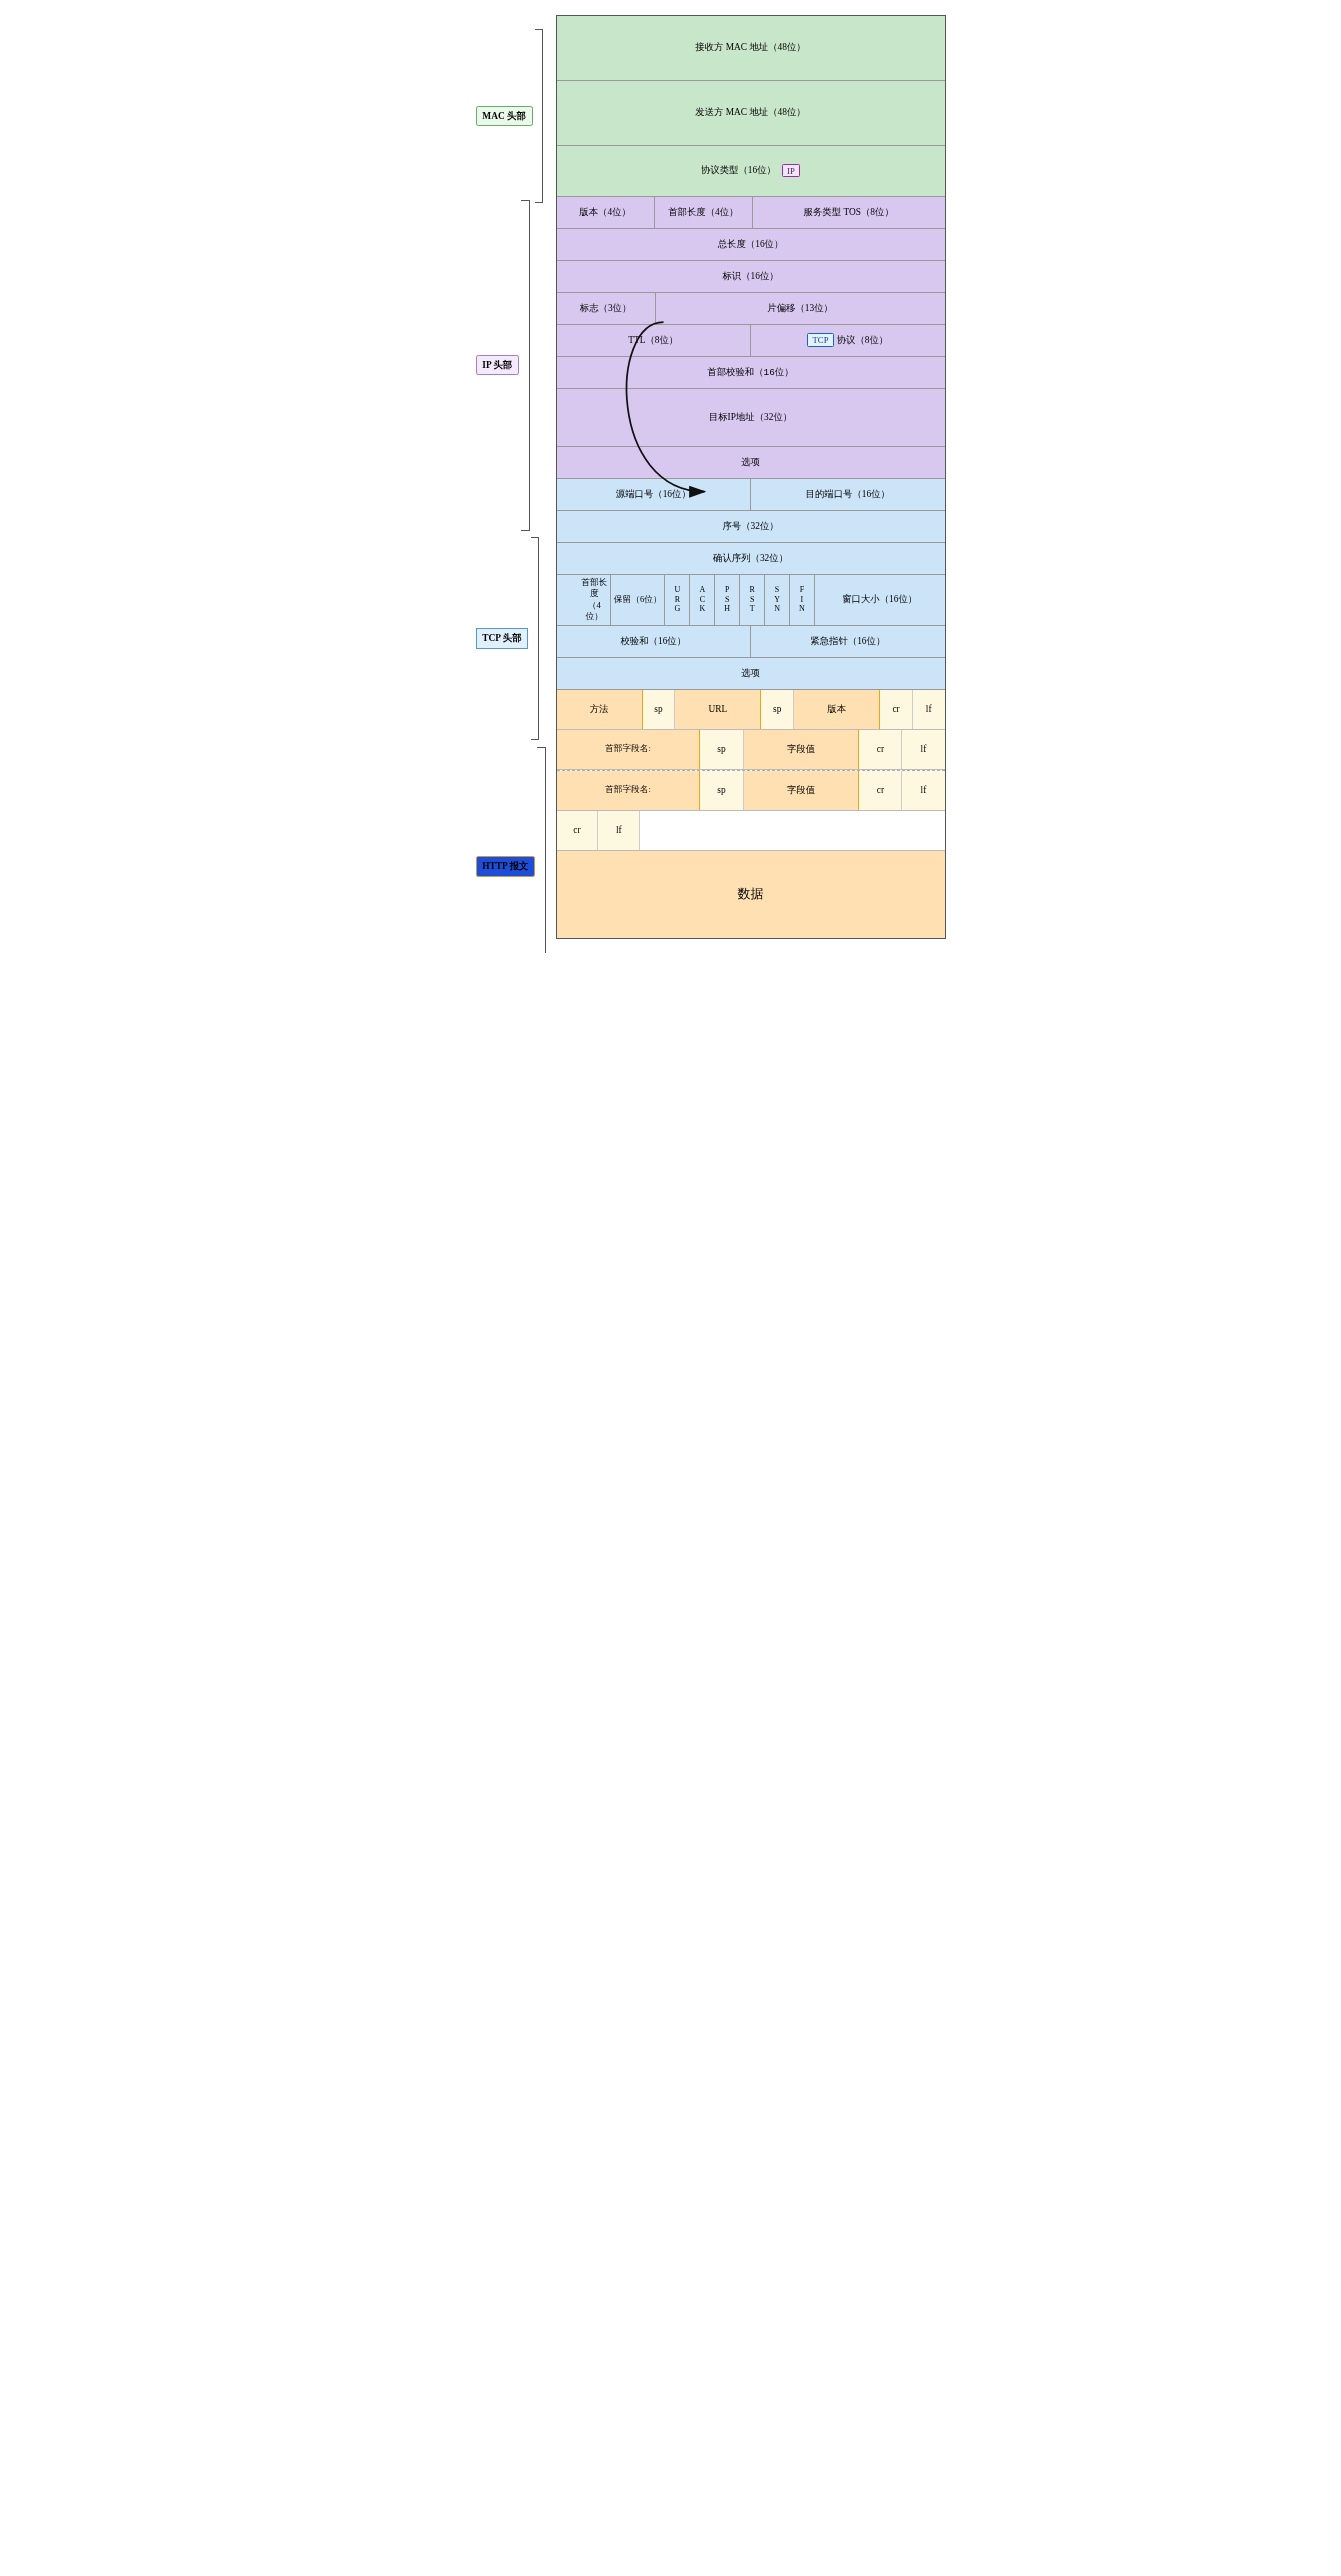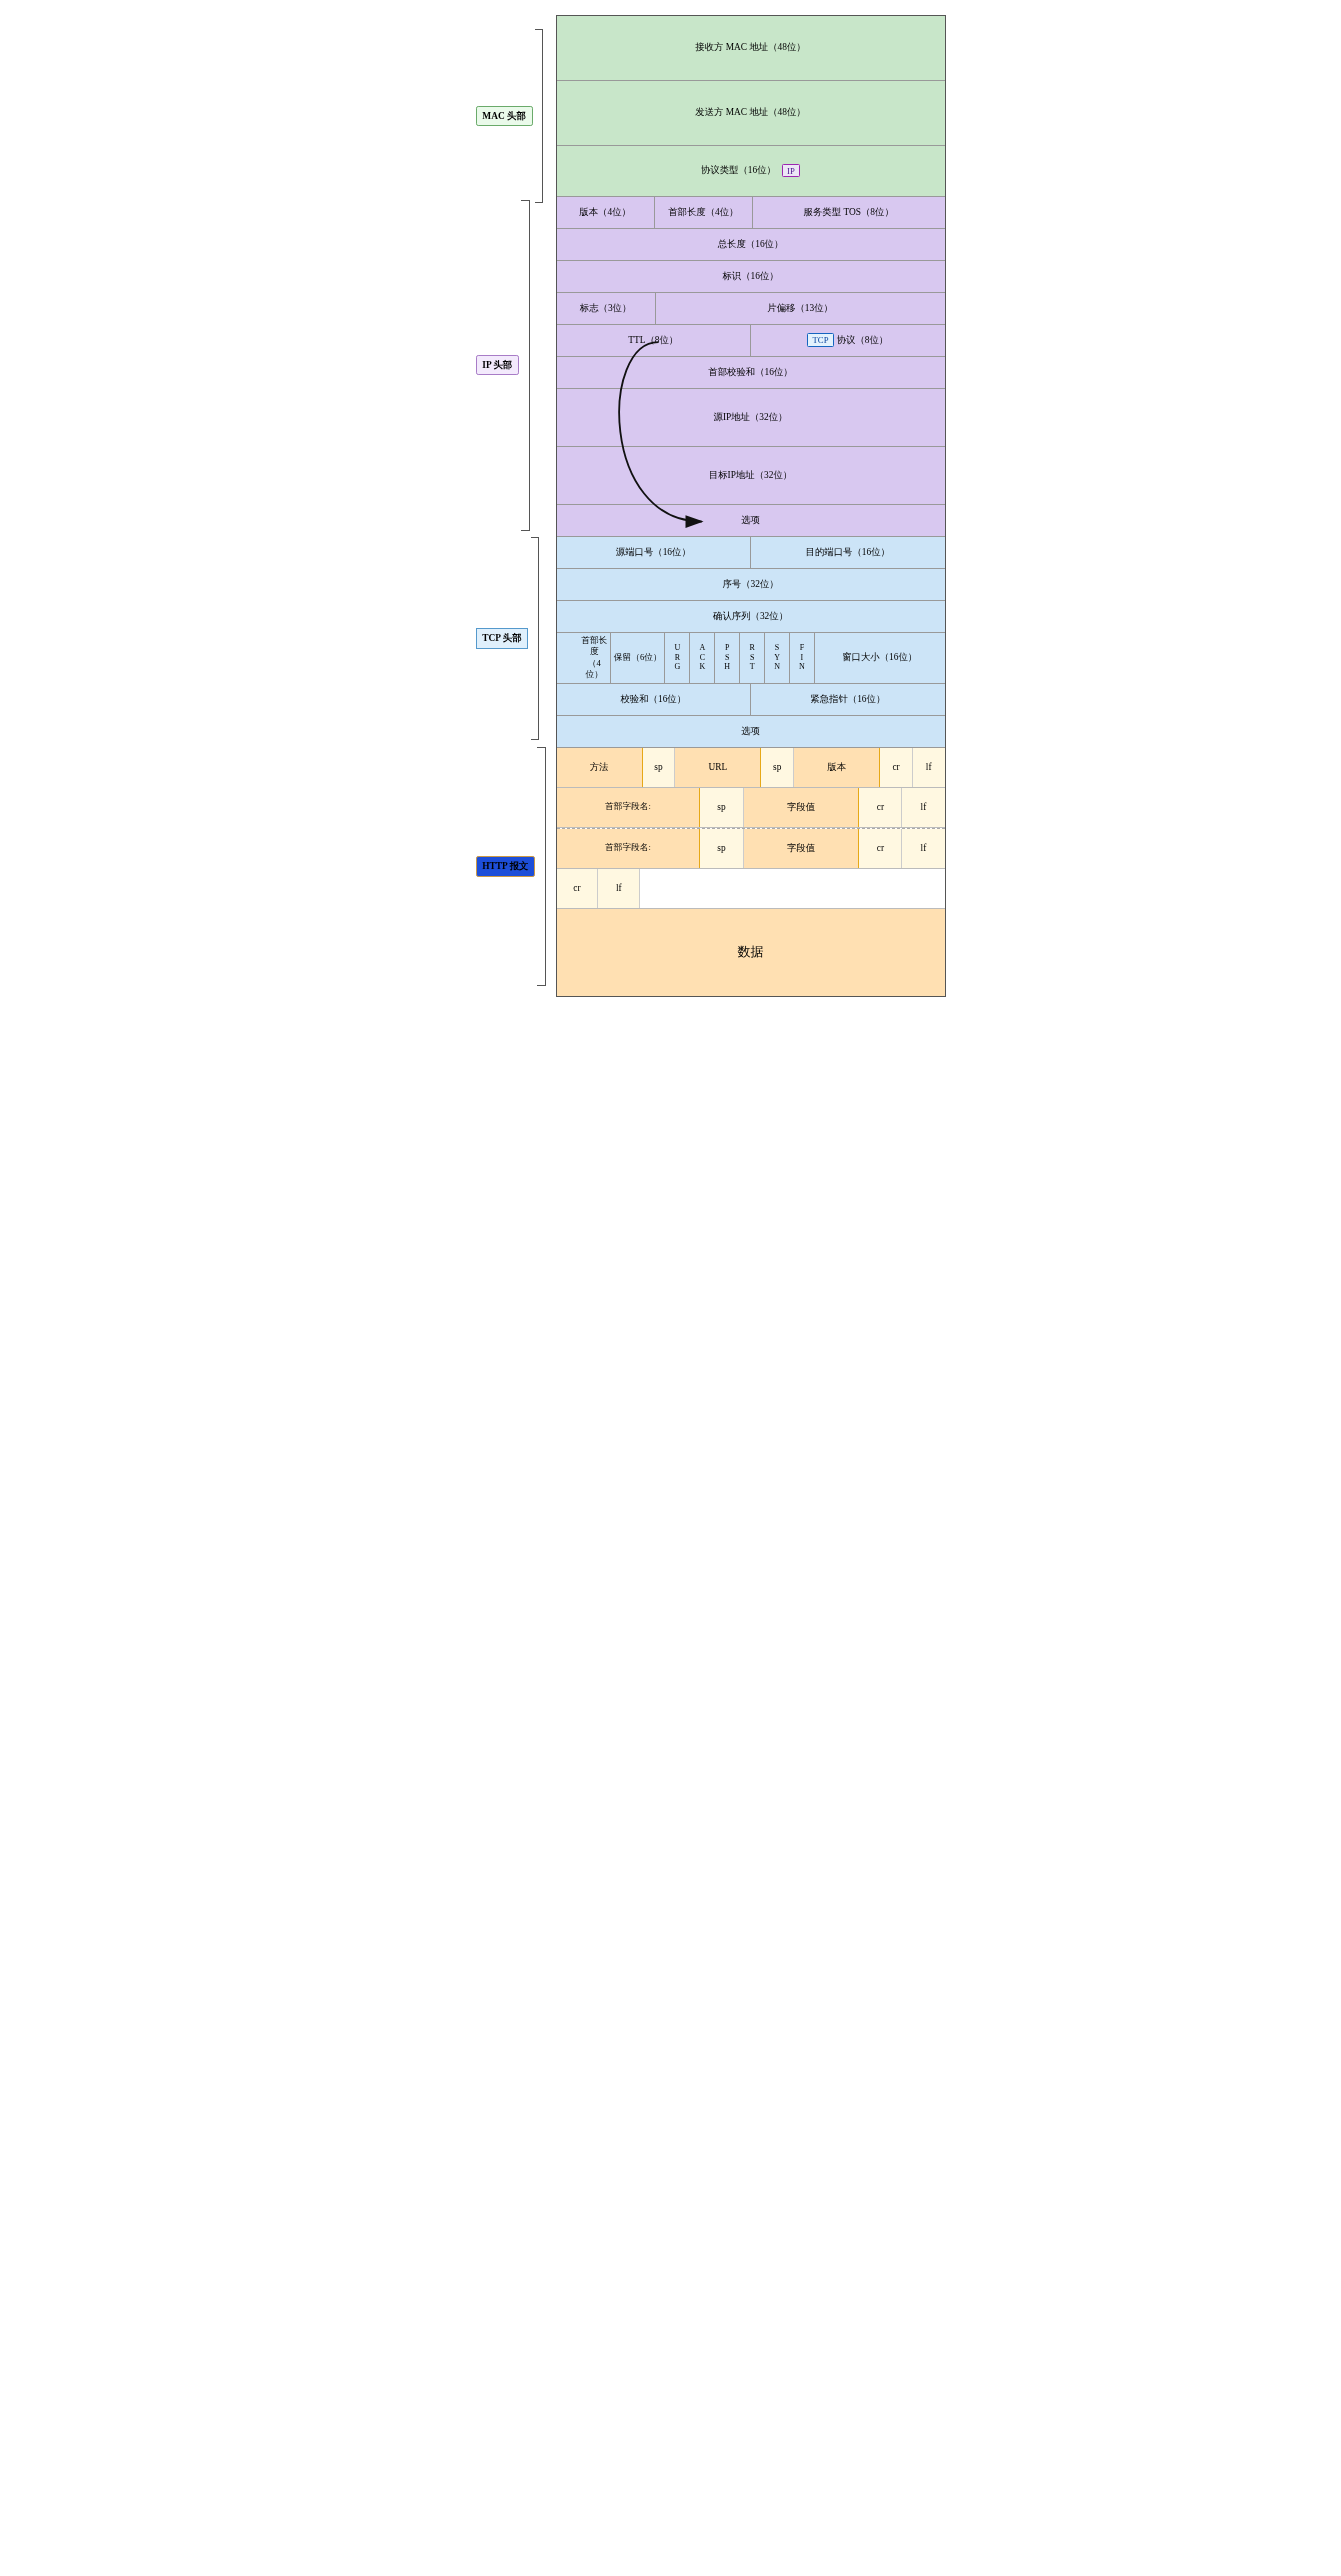--- a/index.html
+++ b/index.html
@@ -216,31 +216,26 @@
               <span>TTL（8位）</span>
             </div>
             <div class="cell" style="flex:2; display:flex; align-items:center; justify-content:center;">
               <span class="tcp-tag-box">
                 <span>TCP</span>
               </span>
               <span>协议（8位）</span>
             </div>
           </div>
 
-          <div class="row ip-row" style="border-bottom:0.7px solid #999;">
+          <div class="row ip-row" style="border-bottom:0.7px solid #999;font-family:Liberation Mono, monospace;">
             <div class="cell full-row-cell">
               <span>首部校验和（16位）</span>
             </div>
           </div>
 
-          <div class="row ip-row-tall" style="border-bottom:0.7px solid #999;">
-            <div class="cell full-row-cell">
-              <span>源IP地址（32位）</span>
-            </div>
-          </div>
 
           <div class="row ip-row-tall" style="border-bottom:0.7px solid #999;">
             <div class="cell full-row-cell">
               <span>目标IP地址（32位）</span>
             </div>
           </div>
 
           <div class="row ip-row" style="border-bottom:0.7px solid #999;">
             <div class="cell full-row-cell">
               <span>选项</span>

